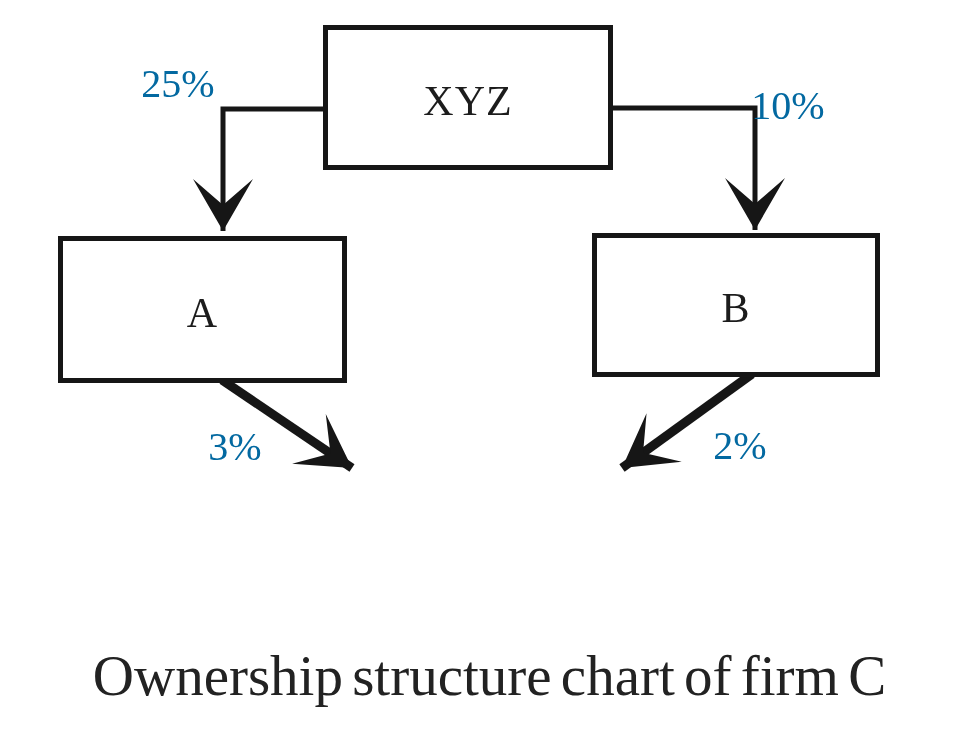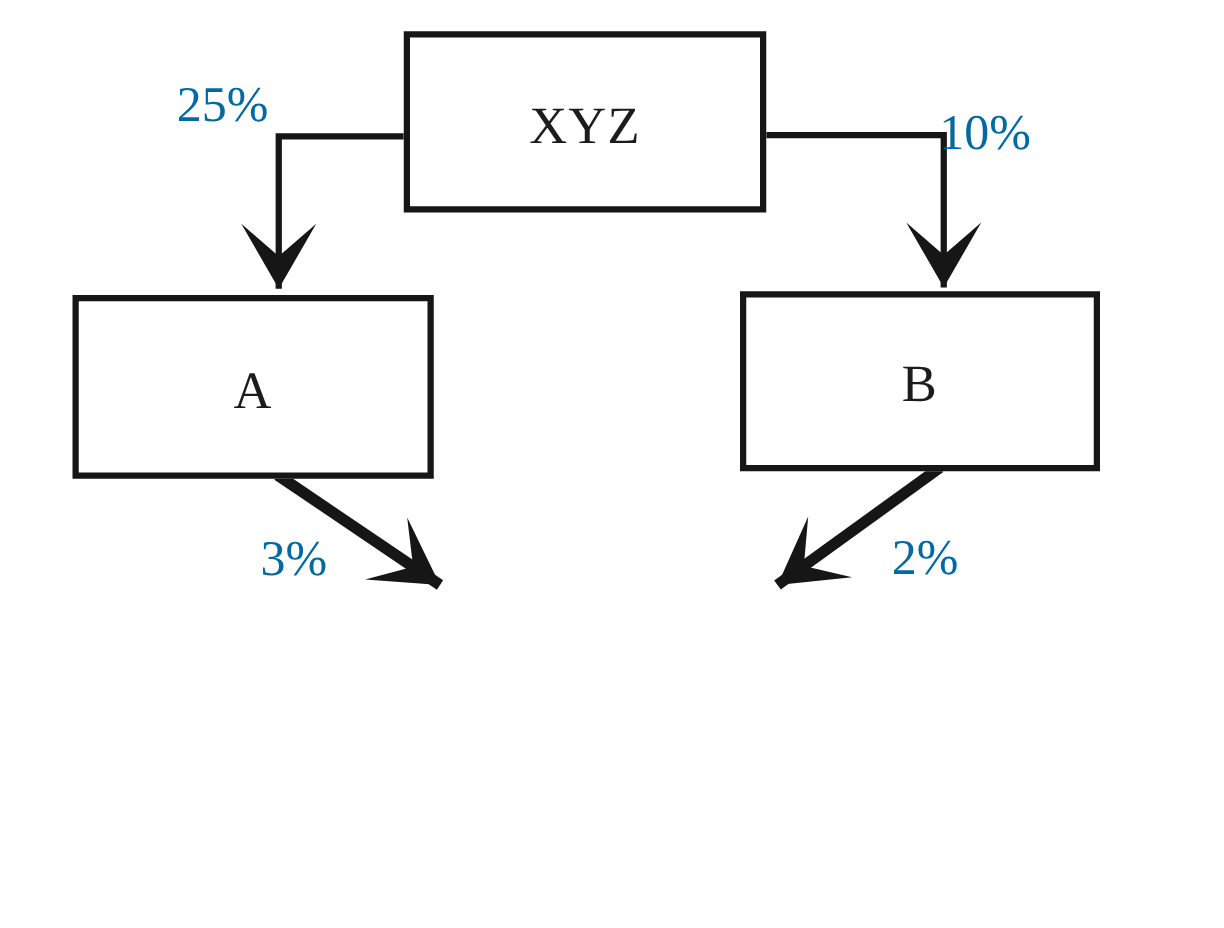--- a/index.html
+++ b/index.html
@@ -94,14 +94,15 @@
   <div class="node node-b">
     <span class="node-label">B</span>
   </div>
 
 
   <div class="edge-label label-25">25%</div>
   <div class="edge-label label-10">10%</div>
   <div class="edge-label label-3">3%</div>
   <div class="edge-label label-2">2%</div>
 
+  <div class="caption">Ownership structure chart of firm C</div>
 
 </div>
 
 </body></html>

